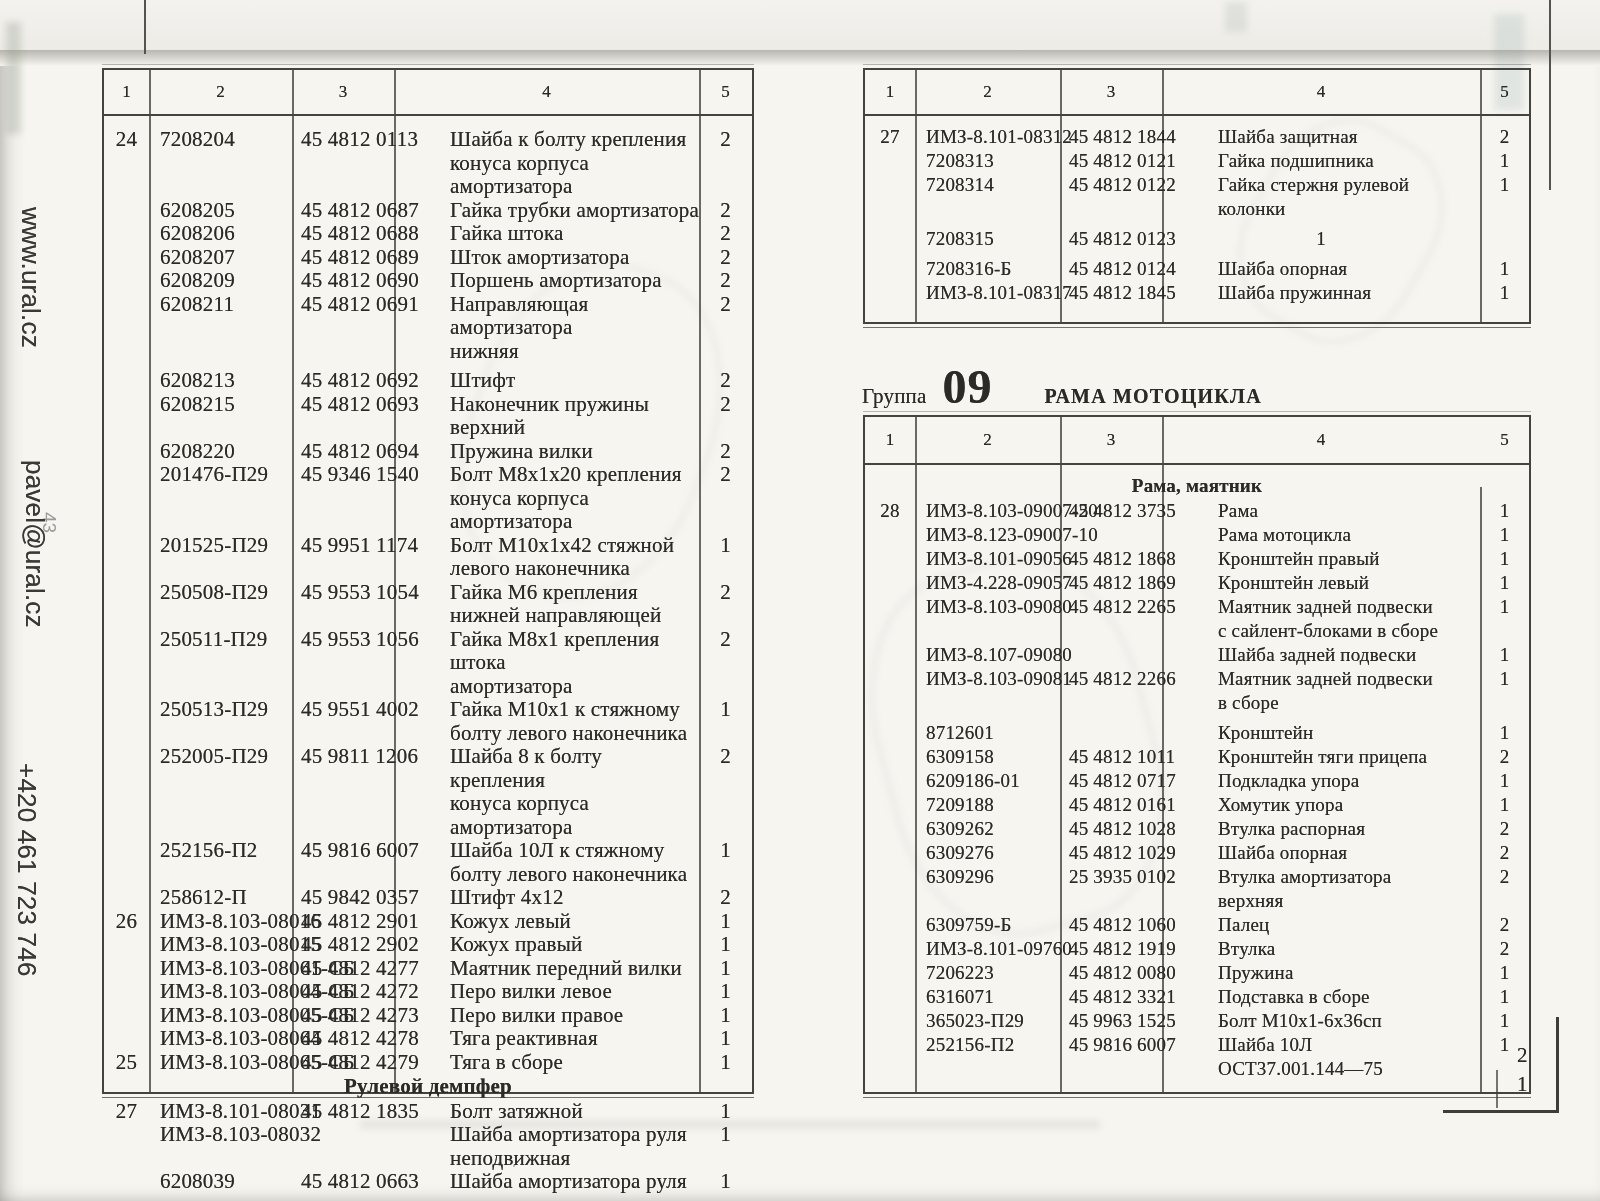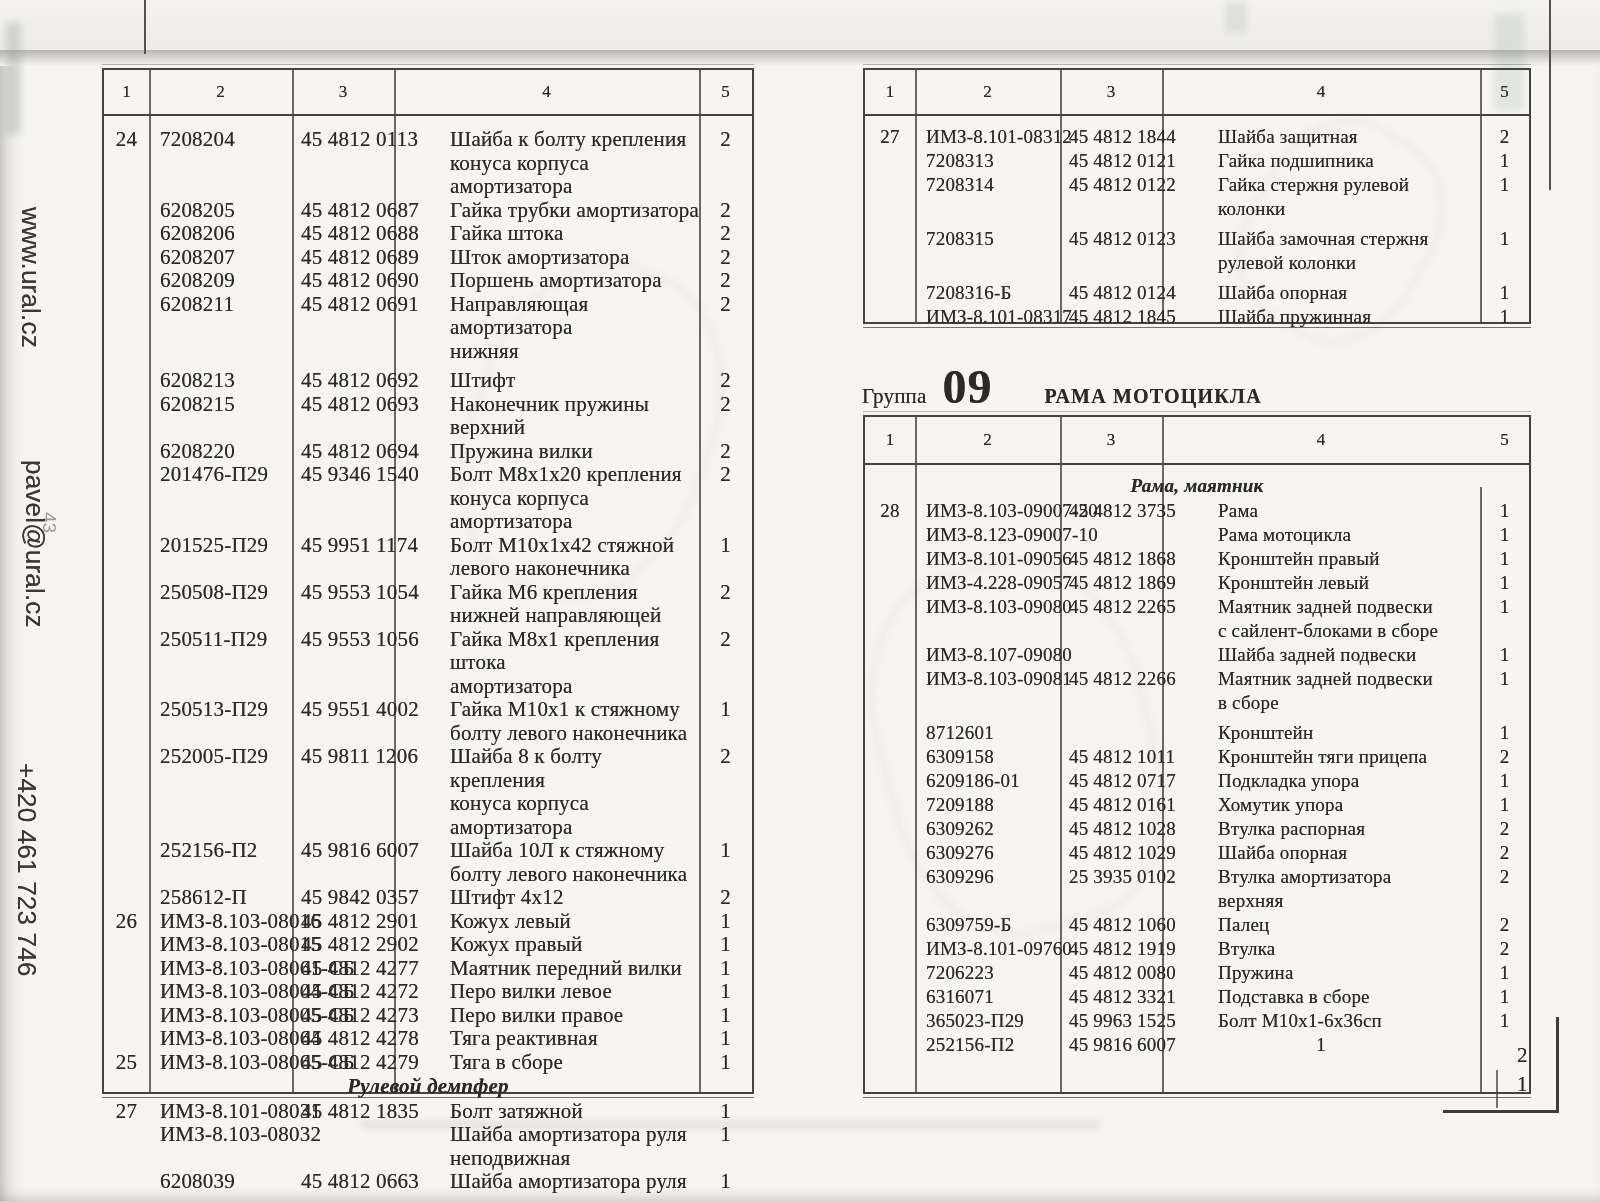--- a/index.html
+++ b/index.html
@@ -27,21 +27,21 @@
     border-bottom:2px solid #45433d; text-align:center; font-size:17px; }
   .tbody { position:relative; font-size:21px; line-height:23.5px; }
   .vl { position:absolute; top:0; bottom:0; width:1.5px; background:rgba(72,70,64,.8); }
   .row { display:grid; grid-template-columns:var(--cols); }
   .row.gap { margin-top:6px; }
   .cell.c1 { text-align:center; }
   .cell.c2 { padding-left:11px; white-space:nowrap; }
   .cell.c3 { padding-left:9px; white-space:nowrap; }
   .cell.c4 { padding-left:12px;margin-left:44px; }
   .cell.c5 { text-align:center; }
-  .srow { text-align:center; font-weight:bold; padding:1px 12px;font-style:italic; }
+  .srow { text-align:center; font-weight:bold; padding:1px 12px; }
 
   #table-left   { left:102px; top:68px;  width:648px; height:1022px; --cols:45px 143px 102px 305px 1fr; }
   #table-left .tbody { padding-top:12px; }
   #table-rtop   { left:863px; top:68px;  width:664px; height:252px;  --cols:50px 145px 102px 318px 1fr; }
   #table-rtop .tbody { padding-top:9px; font-size:19px; line-height:24px; }
   #table-rmain  { left:863px; top:415px; width:664px; height:675px;  --cols:50px 145px 102px 318px 1fr; }
   #table-rmain .thead { height:46px; }
   #table-rmain .tbody { padding-top:8px; font-size:19px; line-height:24px; }
 
   
@@ -408,24 +408,20 @@
           <div class="cell c4">
             <div>Гайка стержня рулевой</div>
             <div>колонки</div>
           </div>
           <div class="cell c5">1</div>
         </div>
         <div class="row gap">
           <div class="cell c1"></div>
           <div class="cell c2">7208315</div>
           <div class="cell c3">45 4812 0123</div>
-          <div class="cell c4">
-            <div>Шайба замочная стержня</div>
-            <div>рулевой колонки</div>
-          </div>
           <div class="cell c5">1</div>
         </div>
         <div class="row gap">
           <div class="cell c1"></div>
           <div class="cell c2">7208316-Б</div>
           <div class="cell c3">45 4812 0124</div>
           <div class="cell c4">
             <div>Шайба опорная</div>
           </div>
           <div class="cell c5">1</div>
@@ -633,20 +629,24 @@
           <div class="cell c3">45 9963 1525</div>
           <div class="cell c4">
             <div>Болт М10х1-6х36сп</div>
           </div>
           <div class="cell c5">1</div>
         </div>
         <div class="row">
           <div class="cell c1"></div>
           <div class="cell c2">252156-П2</div>
           <div class="cell c3">45 9816 6007</div>
+          <div class="cell c4">
+            <div>Шайба 10Л</div>
+            <div>ОСТ37.001.144—75</div>
+          </div>
           <div class="cell c5">1</div>
         </div>
       </div>
   </div>
 
   <div class="br-line" style="left:1556px; top:1017px; width:2.5px; height:96px;"></div>
   <div class="br-line" style="left:1443px; top:1110px; width:116px; height:2.5px;"></div>
   <div class="br-line" style="left:1496px; top:1070px; width:1.5px; height:38px; opacity:.7;"></div>
   <div class="corner-digit ink" style="left:1517px; top:1043px;">2</div>
   <div class="corner-digit ink" style="left:1517px; top:1072px;">1</div>

